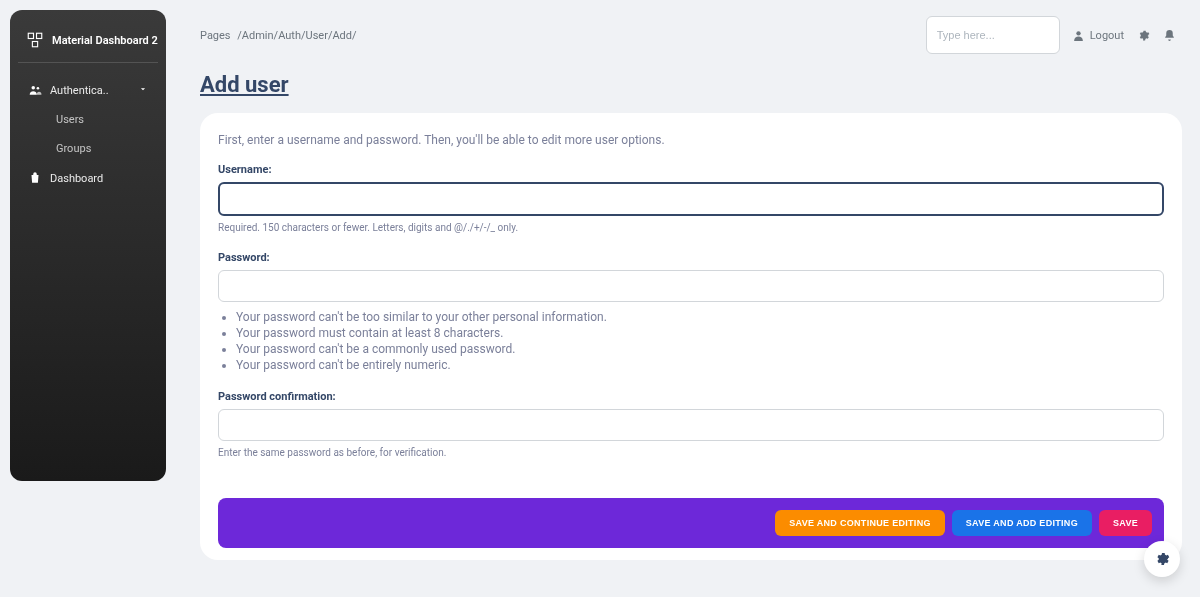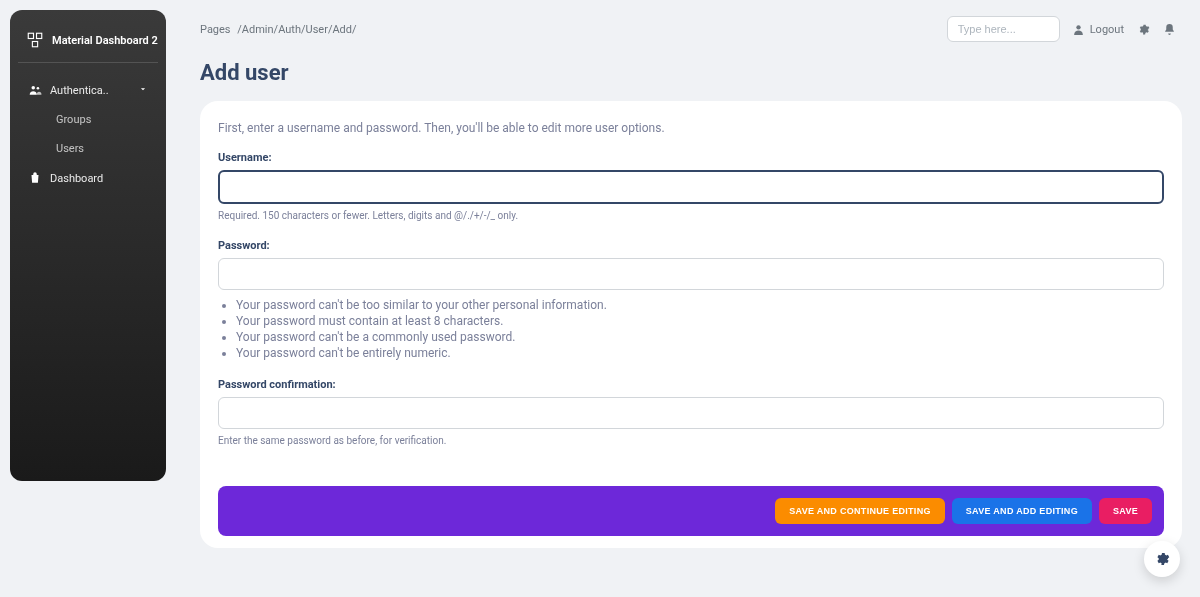--- a/index.html
+++ b/index.html
@@ -74,30 +74,30 @@
       gap: 12px;
     }
     .breadcrumb { font-size: 11px; color: #6c757d; }
     .breadcrumb .label { color: #6c757d; }
     .breadcrumb .sep { margin: 0 2px; }
     .breadcrumb .path { color: #6c757d; }
     .spacer { flex: 1; }
     .search-input {
       border: 1px solid #d2d6da;
       border-radius: 6px;
-      padding: 6px 10px;
+      padding: 12px 10px;
       font-size: 11px;
-      width: 113px;
+      width: 134px;
       background: #fff;
     }
     .search-input::placeholder { color: #adb5bd; }
     .logout { display: flex; align-items: flex-end; gap: 4px; font-size: 11px; color: #6c757d; cursor: pointer; }
     .top-icon { width: 14px; height: 14px; color: #6c757d; cursor: pointer; display: flex; align-items: center; justify-content: center; }
     .top-icon svg { width: 13px; height: 13px; fill: #6c757d; }
-    .page-title { font-size: 22px; font-weight: 700; color: #344767; margin: 14px 0 16px 24px; }
+    .page-title { font-size: 22px; font-weight: 700; color: #344767; margin: 14px 0 16px 24px; text-decoration: underline; }
     .card {
       background: #fff;
       border-radius: 18px;
       padding: 20px 18px 12px;
       margin-left: 24px;
     }
     .instruction { font-size: 12px; color: #7b809a; margin-bottom: 16px; }
     .field-label { font-size: 11px; font-weight: 700; color: #344767; margin-bottom: 6px; }
     .text-input {
       width: 100%;
@@ -174,22 +174,22 @@
           </svg>
       </span>
       <span>Authentica..</span>
       <span class="chev">
         <svg viewBox="0 0 24 24" width="10" height="10">
             <path d="M7 10l5 5 5-5z" fill="#fff"></path>
           </svg>
       </span>
     </div>
     <div class="subnav">
+      <div class="subnav-item">Users</div>
       <div class="subnav-item">Groups</div>
-      <div class="subnav-item">Users</div>
     </div>
     <div class="nav-item">
       <span class="nav-icon">
         <svg viewBox="0 0 24 24">
             <path d="M6 7h12l-1 13H7L6 7zm3 0V5a3 3 0 016 0v2"></path>
           </svg>
       </span>
       <span>Dashboard</span>
     </div>
   </nav>

